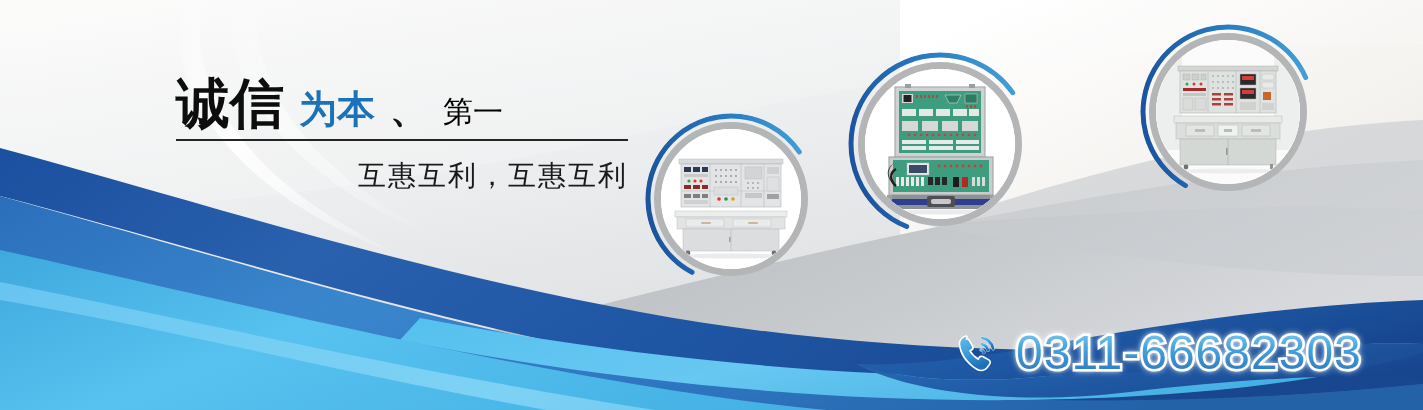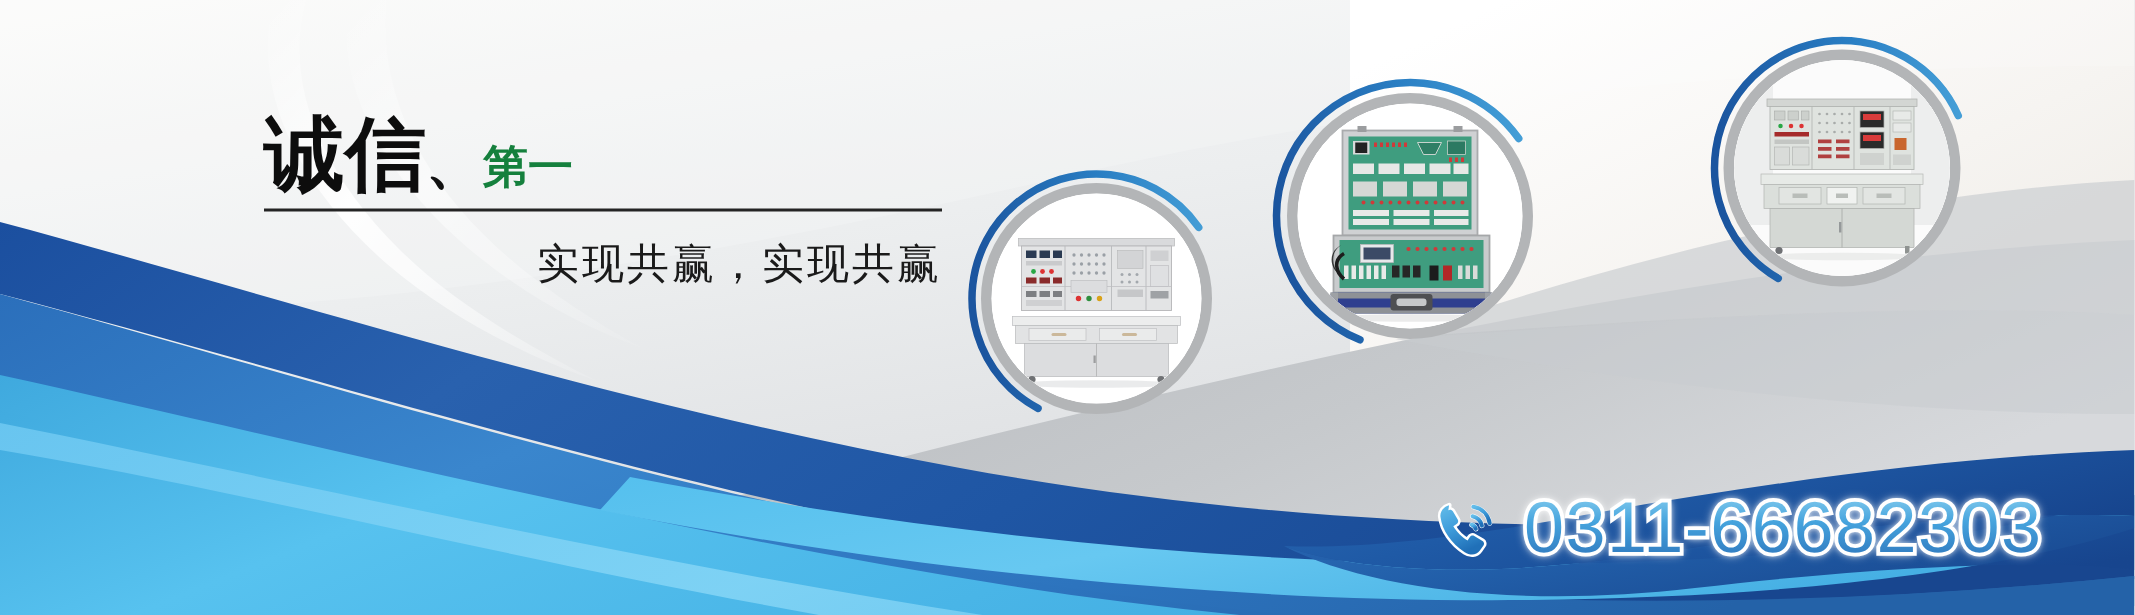--- a/index.html
+++ b/index.html
@@ -24,42 +24,43 @@
     position:absolute;
     left:176px; top:76px;
     width:452px;
     z-index:30;
   }
   .headline-row {
     display:flex;
     align-items:baseline;
     white-space:nowrap;
     line-height:1;
+    gap:15px;
   }
   .hl-big {
     font-size:54px;
     font-weight:bold;
     color:#0d0d0d;
     letter-spacing:0px;
   }
   .hl-mid {
     font-size:38px;
     font-weight:bold;
     color:#1c72b8;
     letter-spacing:0px;
   }
   .hl-dot {
     font-size:38px;
     font-weight:bold;
     color:#111;
   }
   .hl-small {
     font-size:30px;
-    font-weight:bold;
-    color:#15803d;
+    font-weight:normal;
+    color:#000000;
     letter-spacing:0px;
   }
   .rule {
     margin-top:9px;
     width:452px; height:2px;
     background:#242424;
   }
   .subtitle {
     margin-top:16px;
     width:452px;
@@ -249,25 +250,26 @@
              C900,380 980,386 1080,372 C1200,354 1330,340 1423,344 Z" fill="url(#gNavyR)"></path>
     <path d="M1423,344 C1330,340 1200,354 1080,372 C980,386 900,380 856,364
              C910,392 1010,406 1130,392 C1250,378 1360,372 1423,380 Z" fill="url(#gNavyR)" opacity="0.95"></path>
 
     <path d="M1423,210 C1270,200 1080,216 930,226 C1060,250 1230,276 1423,276 Z" fill="#c9ccd0" opacity="0.55"></path>
   </svg>
 
   <div class="headline-block">
     <div class="headline-row">
       <span class="hl-big">诚信</span>
+      <span class="hl-mid">为本</span>
       <span class="hl-dot">、</span>
       <span class="hl-small">第一</span>
     </div>
     <div class="rule"></div>
-    <div class="subtitle">实现共赢，实现共赢</div>
+    <div class="subtitle">互惠互利，互惠互利</div>
   </div>
 
   <div class="circle" style="left:645px; top:113px; width:172px; height:172px;">
     <svg class="ring-blue" viewBox="0 0 172 172">
       <defs>
         <linearGradient id="r1" x1="0" y1="0.1" x2="0.6" y2="1">
           <stop offset="0" stop-color="#4ea9dd"></stop>
           <stop offset="0.5" stop-color="#2a7fc4"></stop>
           <stop offset="1" stop-color="#1b559f"></stop>
         </linearGradient>

